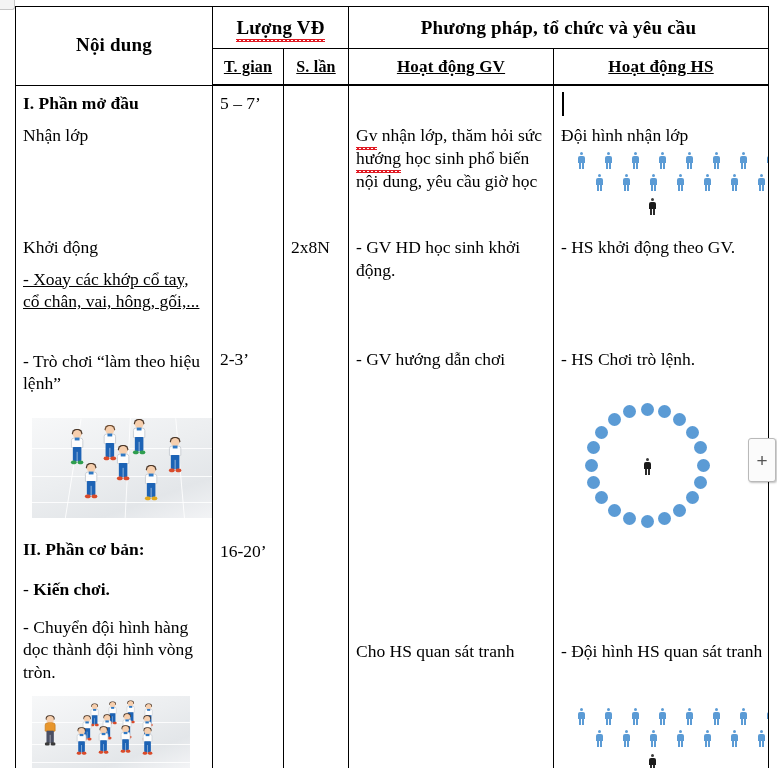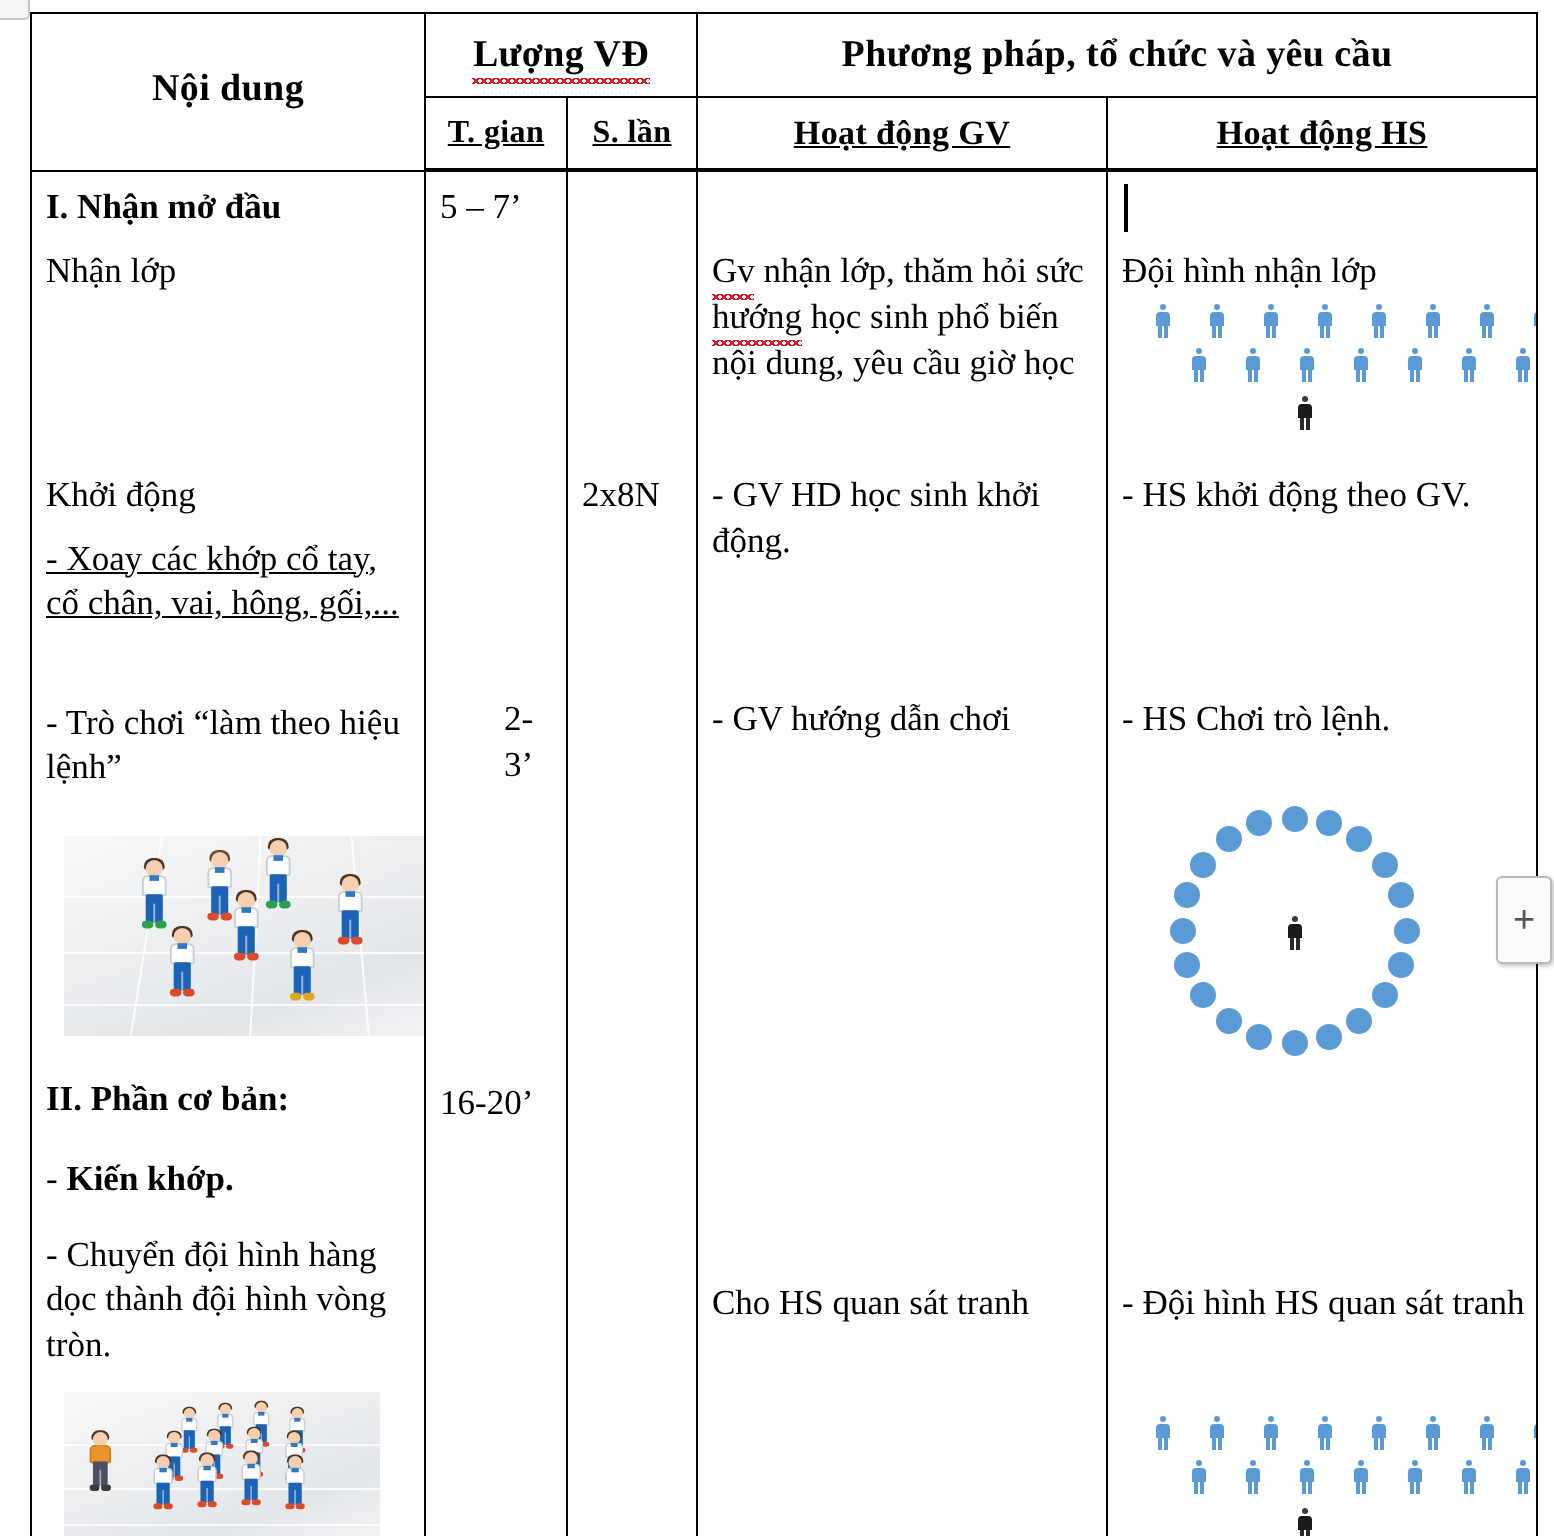--- a/index.html
+++ b/index.html
@@ -203,21 +203,21 @@
           <div class="hdr-cell-inner">
             <span>Hoạt động HS</span>
           </div>
         </td>
       </tr>
 
       <tr class="body-row">
 
         <td>
           <div class="cellbox">
-            <p class="p b" style="top:6px;">I. Nhận mở đầu</p>
+            <p class="p b" style="top:6px;">I. Phần mở đầu</p>
             <p class="p" style="top:38px;">Nhận lớp</p>
             <p class="p" style="top:150px;">Khởi động</p>
             <p class="p" style="top:182px;text-decoration:underline;">- Xoay các khớp cổ tay, cổ chân, vai, hông, gối,...</p>
             <p class="p" style="top:264px;">- Trò chơi “làm theo hiệu lệnh”</p>
 
             <div class="clip" style="left:16px;top:332px;width:182px;height:100px;">
               <div class="tile" style="left:-20px;top:30px;width:230px;height:1px;"></div>
               <div class="tile" style="left:-20px;top:58px;width:230px;height:1px;"></div>
               <div class="tile" style="left:-20px;top:84px;width:230px;height:1px;"></div>
               <div class="tile" style="left:40px;top:0;width:1px;height:110px;transform:rotate(9deg);"></div>
@@ -289,21 +289,21 @@
                   <div class="k-shirt"></div>
                   <div class="k-collar"></div>
                   <div class="k-pants"></div>
                   <div class="k-gap"></div>
                   <div class="k-shoeL"></div>
                   <div class="k-shoeR"></div>
                 </div>
             </div>
 
             <p class="p b" style="top:452px;">II. Phần cơ bản:</p>
-            <p class="p" style="top:492px;"><span>- </span><b>Kiến khớp.</b></p>
+            <p class="p" style="top:492px;"><span>- </span><b>Kiến chơi.</b></p>
             <p class="p" style="top:530px;">- Chuyển đội hình hàng dọc thành đội hình vòng tròn.</p>
 
             <div class="clip" style="left:16px;top:610px;width:158px;height:72px;">
               <div class="tile" style="left:-10px;top:26px;width:190px;height:1px;"></div>
               <div class="tile" style="left:-10px;top:48px;width:190px;height:1px;"></div>
               <div class="tile" style="left:-10px;top:66px;width:190px;height:1px;"></div>
               <div class="kid teacher" style="left:12px;top:20px;transform:scale(.82);">
                   <div class="k-hair"></div>
                   <div class="k-head"></div>
                   <div class="k-shirt"></div>
@@ -433,21 +433,21 @@
                   <div class="k-shoeL"></div>
                   <div class="k-shoeR"></div>
                 </div>
             </div>
           </div>
         </td>
 
         <td>
           <div class="cellbox">
             <p class="p" style="top:6px;">5 – 7’</p>
-            <p class="p" style="top:262px;margin-left:32px;">2-3’</p>
+            <p class="p" style="top:262px;">2-3’</p>
             <p class="p" style="top:454px;">16-20’</p>
           </div>
         </td>
 
         <td>
           <div class="cellbox">
             <p class="p" style="top:150px;">2x8N</p>
           </div>
         </td>
 

